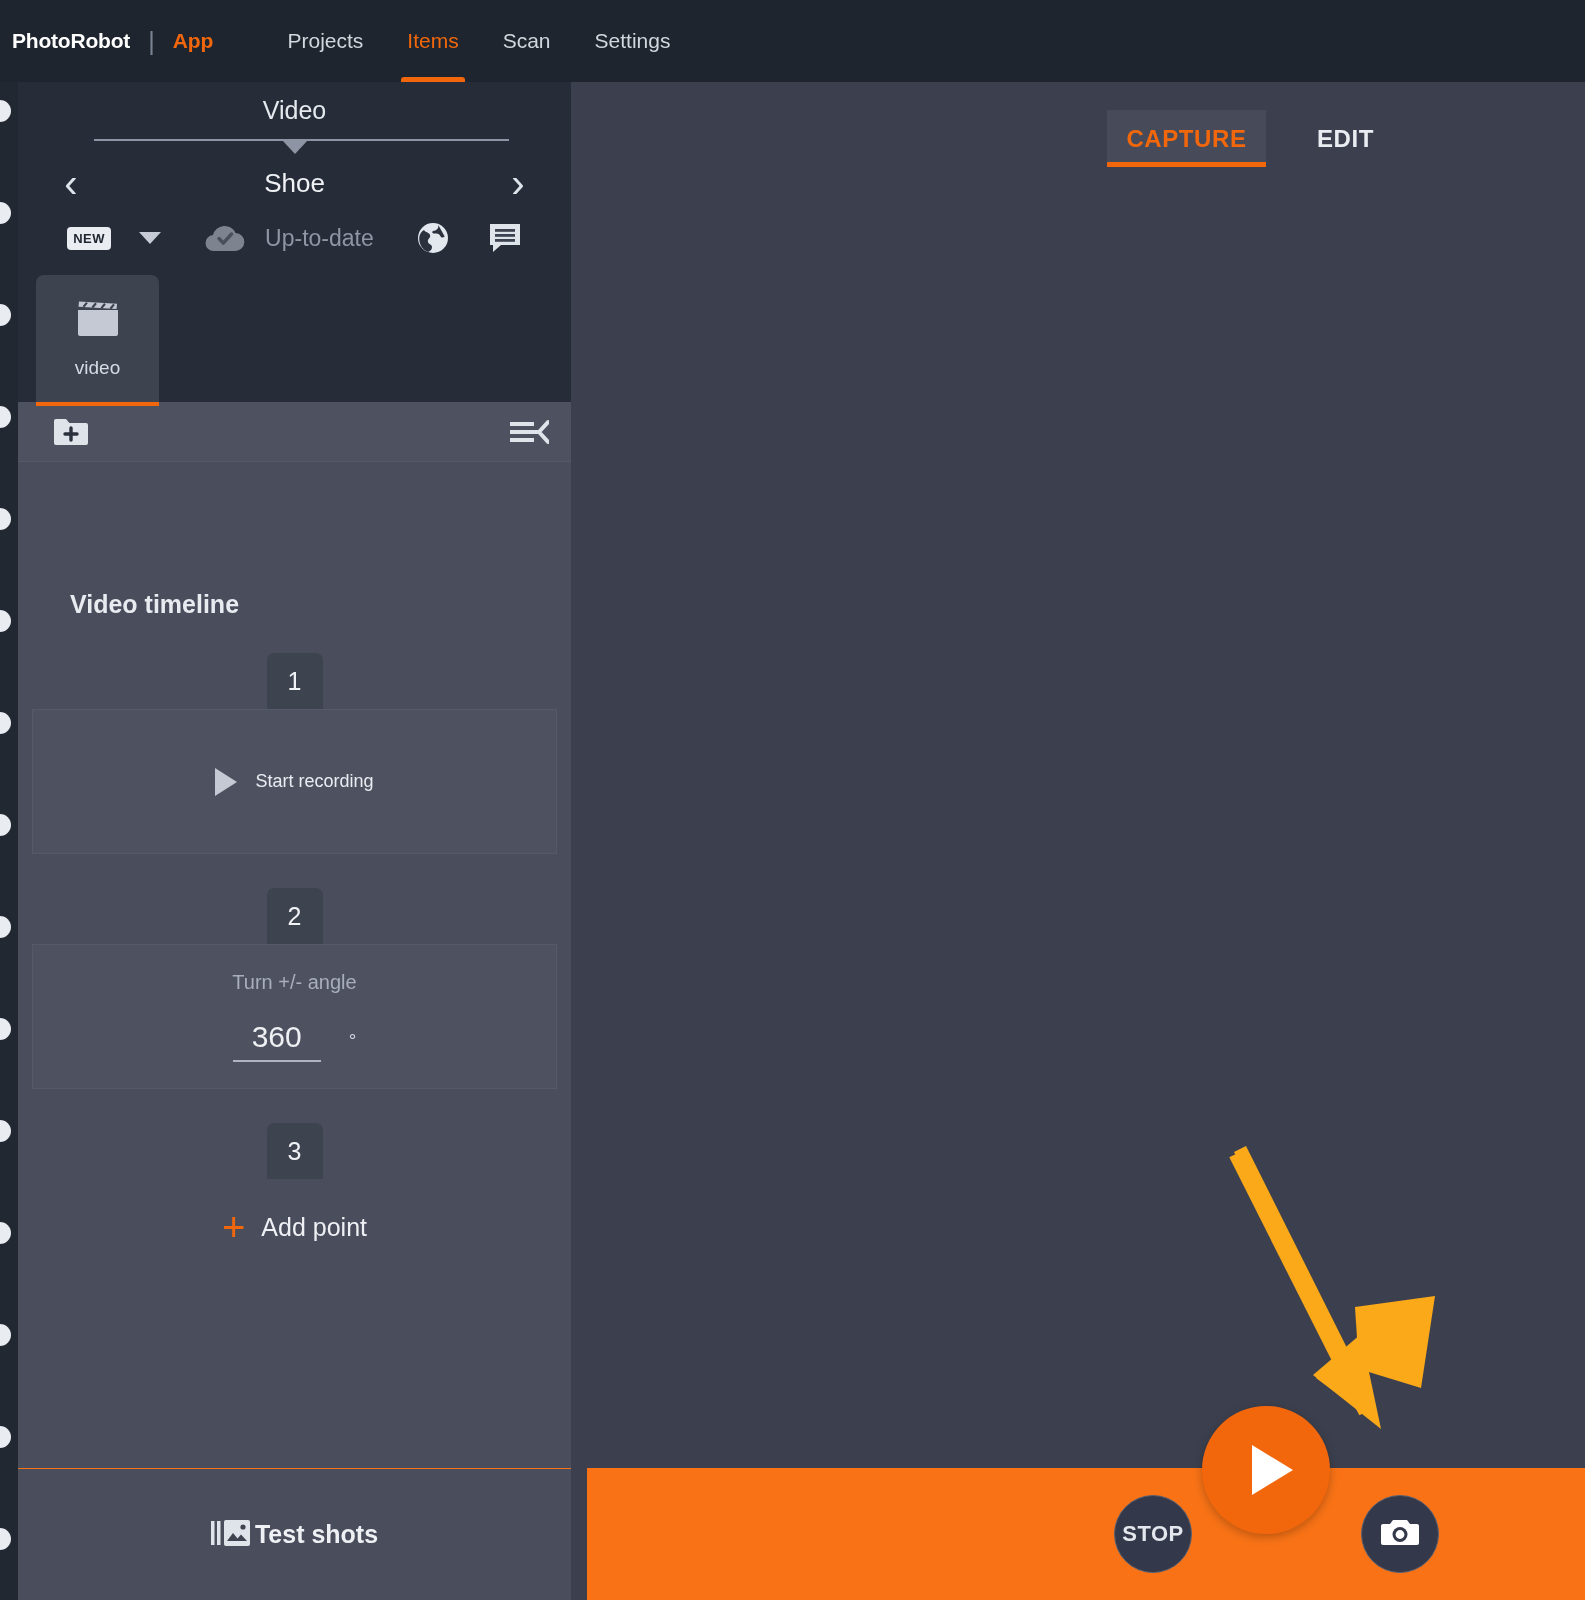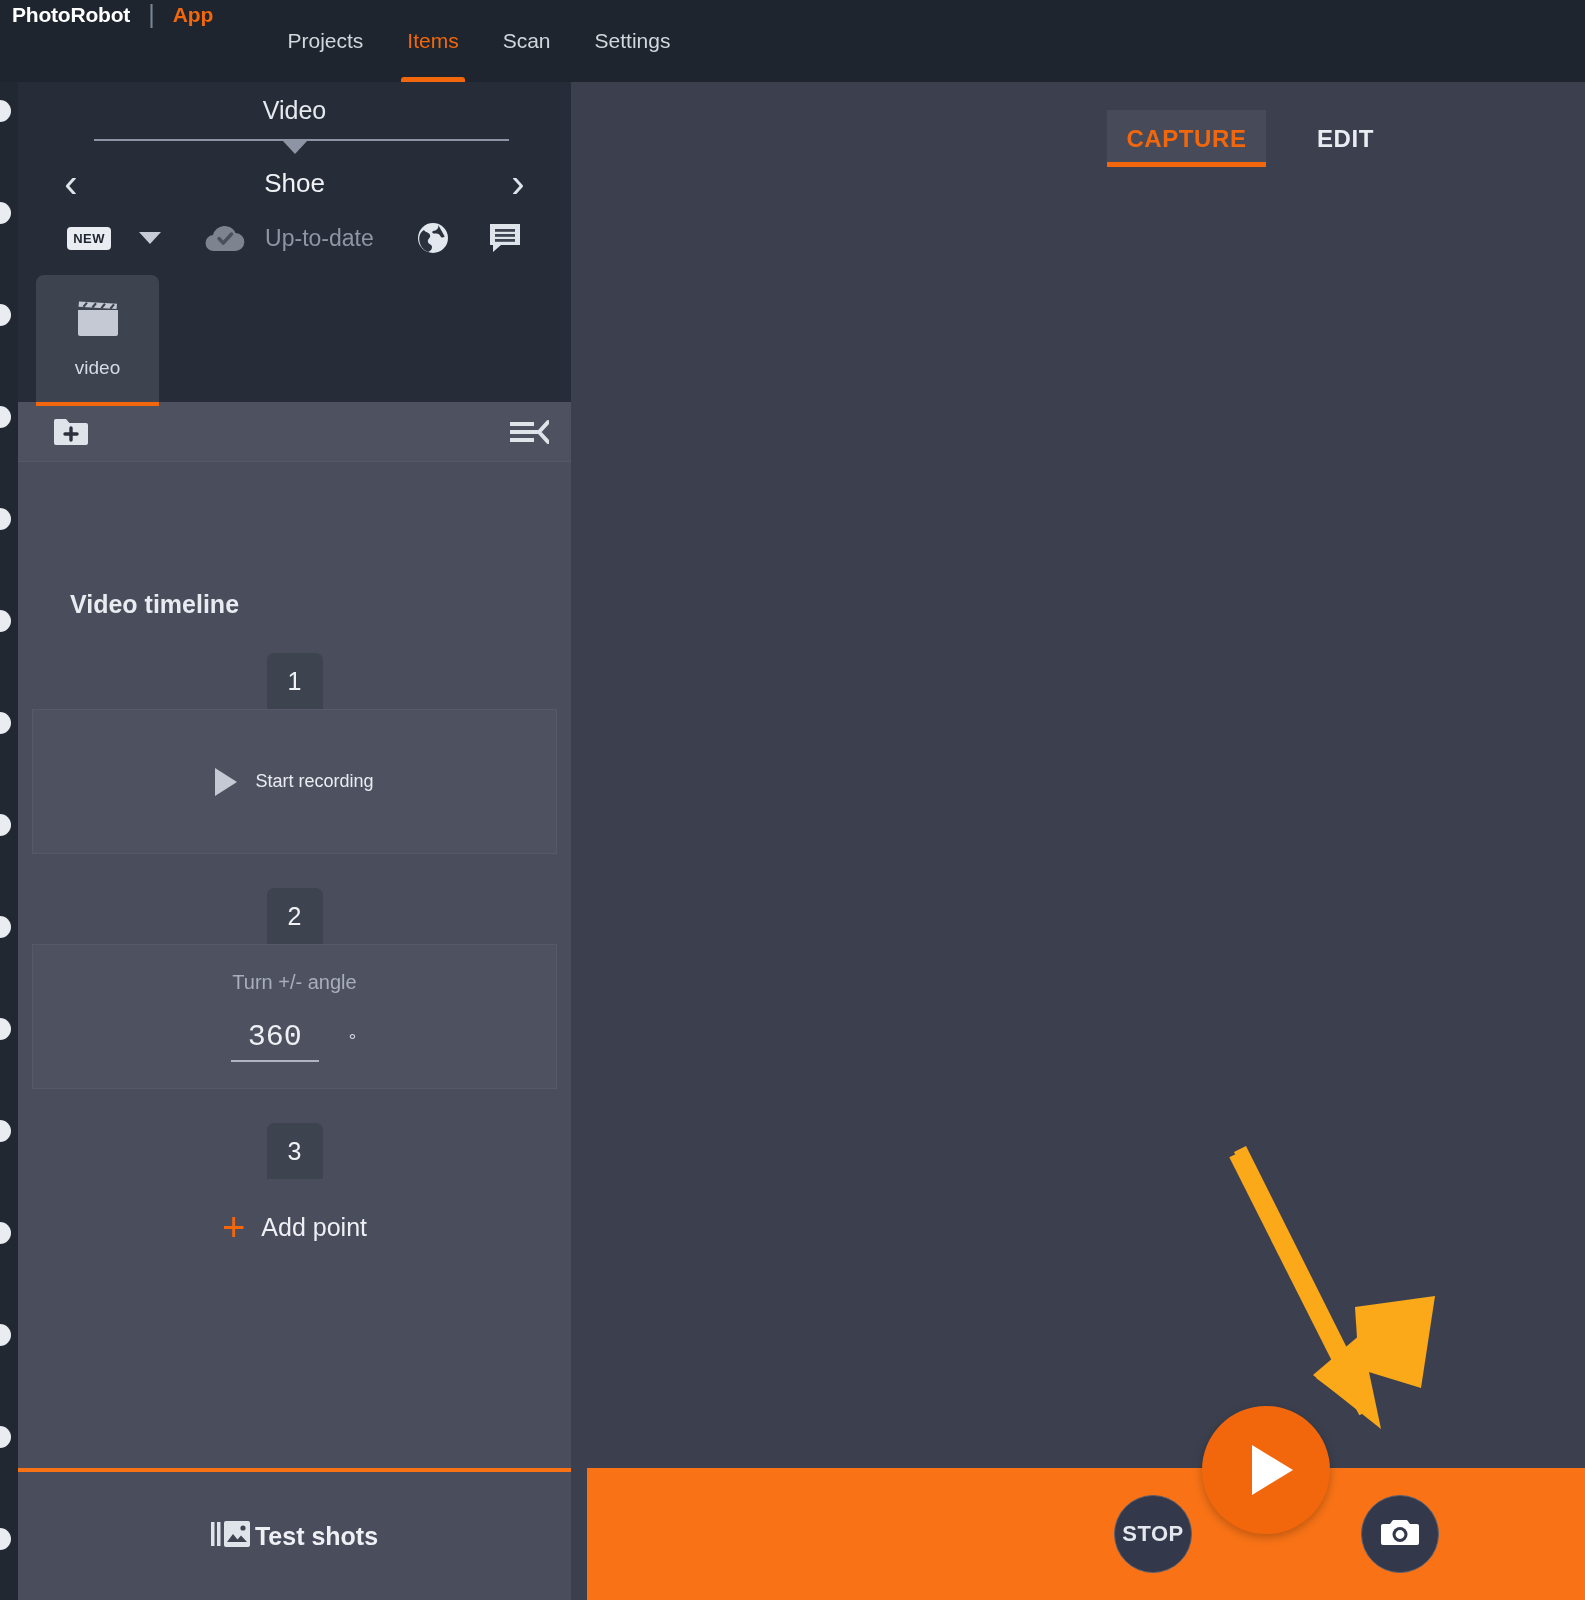--- a/index.html
+++ b/index.html
@@ -7,21 +7,21 @@
     width: 1585px; height: 1600px;
     background: #3c404e;
     font-family: "Liberation Sans", sans-serif;
     overflow: hidden;
   }
   #app { position: relative; width: 1585px; height: 1600px; }
 
   
   .topnav {
     position: absolute; left: 0; top: 0; width: 1585px; height: 82px;
-    background: #1e252e; display: flex; align-items: flex-start;
+    background: #1e252e; display: flex; align-items: center;
   }
   .brand-wrap { display: flex; align-items: center; padding-left: 12px; }
   .brand { color: #ffffff; font-size: 21px; font-weight: bold; letter-spacing: -0.2px; }
   .brand-sep { color: #7b8495; font-size: 25px; margin: 0 18px; font-weight: 300; }
   .brand-app { color: #f2670c; font-size: 21px; font-weight: bold; }
   .navlinks { display: flex; align-items: center; height: 82px; margin-left: 52px; }
   .navlink {
     position: relative; height: 82px; display: flex; align-items: center;
     padding: 0 22px; color: #d2d6dd; font-size: 21px; cursor: pointer;
   }
@@ -111,36 +111,36 @@
   .step-card.tall { height: 145px; flex-direction: column; }
   .step-card.short { height: 100px; }
   .card-inner { display: flex; align-items: center; gap: 18px; }
   .card-label { color: #e9ecf1; font-size: 18px; line-height: 1.32; max-width: 150px; }
   .play-tri {
     width: 0; height: 0; border-top: 14px solid transparent;
     border-bottom: 14px solid transparent; border-left: 22px solid #c4c9d3;
   }
   .stop-sq { width: 21px; height: 21px; background: #c4c9d3; }
   .field-label { color: #a8aeba; font-size: 20px; text-align: center; }
-  .field-row { display: flex; align-items: center; justify-content: center; margin-top: 26px; font-family: Liberation Mono, monospace; }
+  .field-row { display: flex; align-items: center; justify-content: center; margin-top: 26px; }
   .field-val {
     color: #eef0f4; font-size: 30px; border-bottom: 2px solid #aeb4c0;
     min-width: 88px; text-align: center; padding-bottom: 6px;
   }
   .field-unit { color: #d3d7e0; font-size: 19px; margin-left: 28px; }
 
   .addpoint {
     display: flex; align-items: center; justify-content: center; gap: 16px;
     height: 96px; cursor: pointer;
   }
   .plus-icon { color: #f2670c; font-size: 40px; line-height: 30px; font-weight: 400; }
   .addpoint-label { color: #eef0f4; font-size: 25px; font-weight: normal; }
 
   .sb-footer {
-    height: 132px; flex: 0 0 auto; border-top: 4px solid #f97316;
+    height: 132px; flex: 0 0 auto; border-top: 1px solid #f97316;
     display: flex; align-items: center; justify-content: center; gap: 0; cursor: pointer;
   }
   .testshots-label { color: #eef0f4; font-size: 25px; font-weight: bold; }
 
   
   .main {
     position: absolute; left: 571px; top: 82px; width: 1014px; height: 1518px;
     background: #3c404e;
   }
   .capture-tabs {

